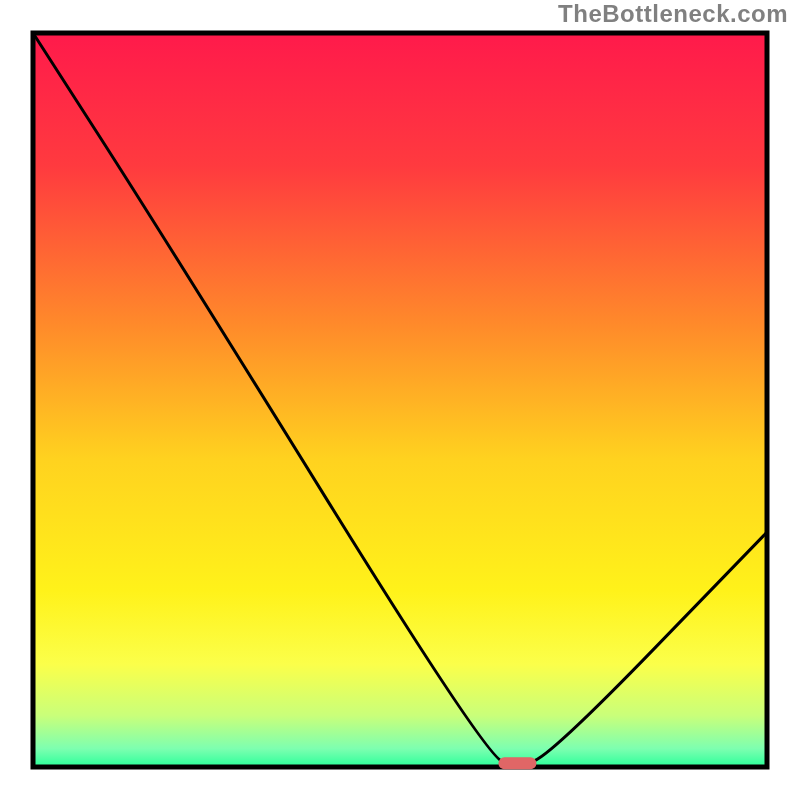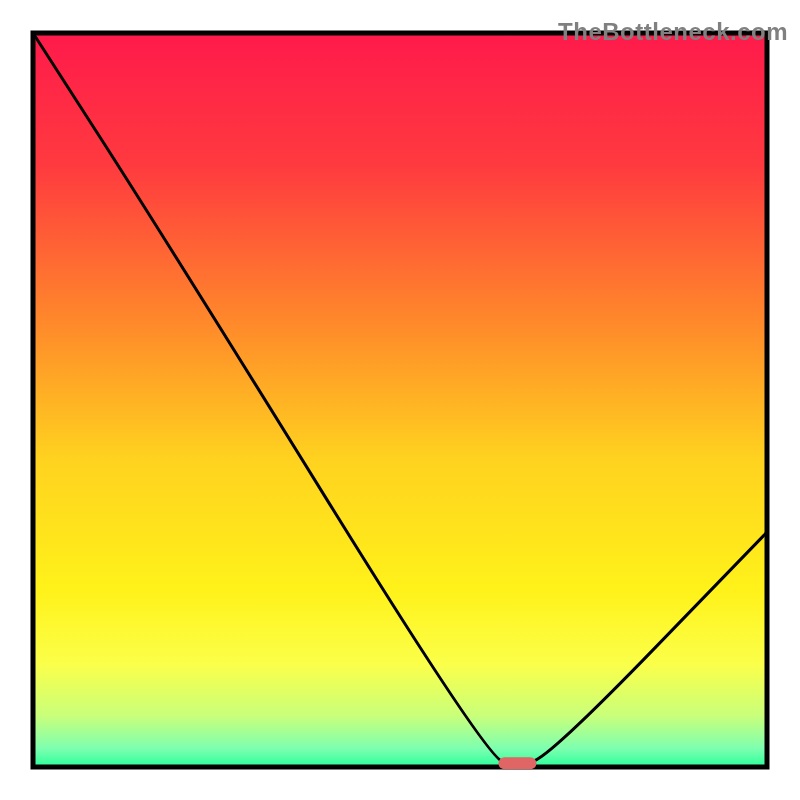--- a/index.html
+++ b/index.html
@@ -10,21 +10,21 @@
     background: #ffffff;
     font-family: Arial, Helvetica, sans-serif;
   }
   .wrap {
     position: relative;
     width: 800px;
     height: 800px;
   }
   .watermark {
     position: absolute;
-    top: 18px;
+    top: 0;
     right: 12px;
     font-size: 24px;
     font-weight: 600;
     color: #808080;
     letter-spacing: 0.5px;
     z-index: 10;
   }
   svg {
     position: absolute;
     top: 0;

